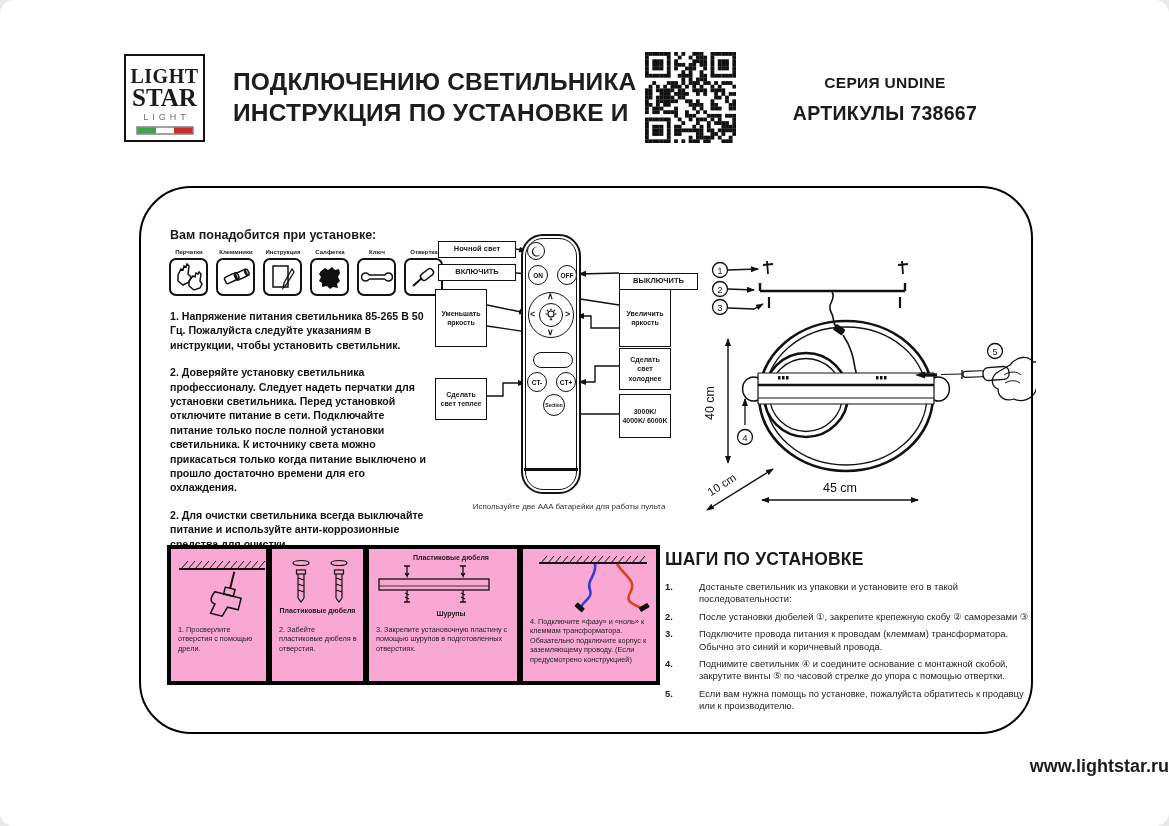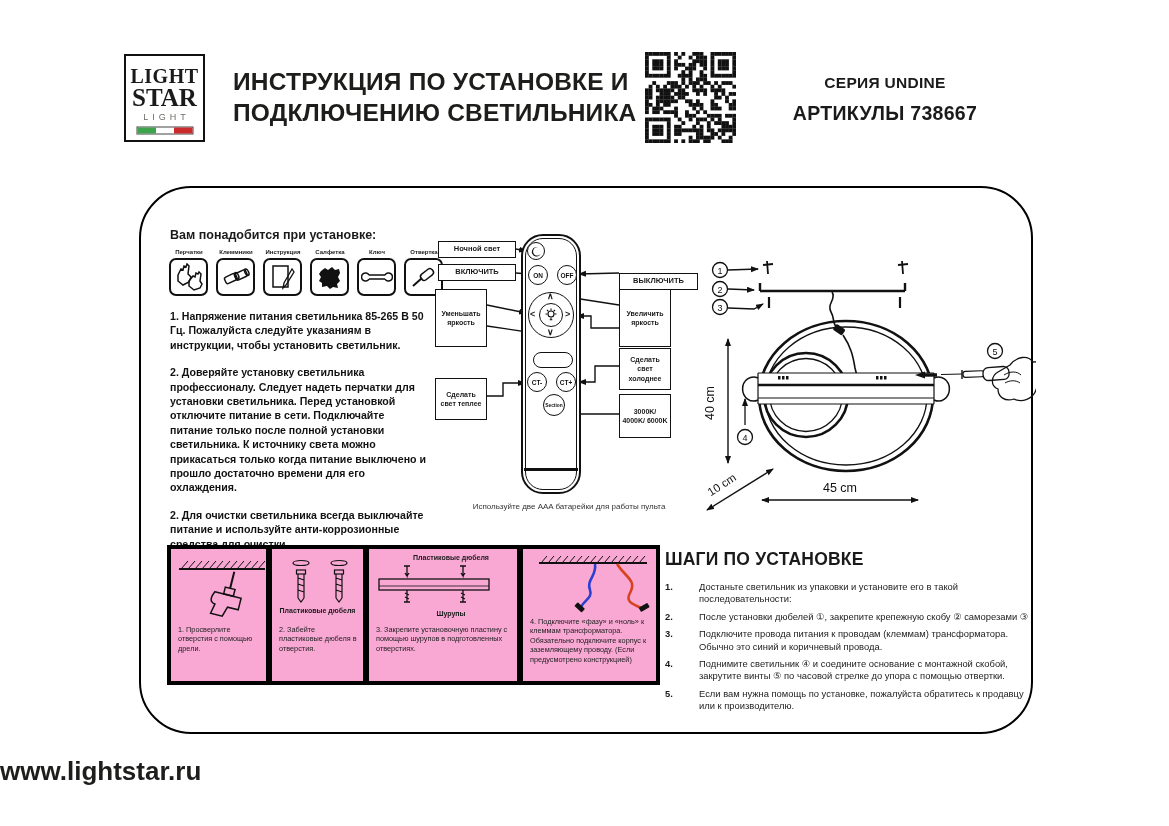--- a/index.html
+++ b/index.html
@@ -1,20 +1,21 @@
 <!DOCTYPE html>
 <html><head>
 <meta charset="utf-8">
 <style>
   * { margin:0; padding:0; box-sizing:border-box; }
   html,body { background:#e9e9e9; }
   .page {
     position:relative; width:1169px; height:826px; background:#ffffff;
     font-family:"Liberation Sans", sans-serif; color:#1a1a1a; overflow:hidden;
     margin:0 auto;
+    border-radius:14px;
   }
   
   .logo { position:absolute; left:124px; top:54px; width:81px; height:88px;
     border:2px solid #111; text-align:center; background:#fff; }
   .logo-light { font-family:"Liberation Serif", serif; font-weight:700; font-size:20px; line-height:1; margin-top:10px; letter-spacing:0.5px; }
   .logo-star  { font-family:"Liberation Serif", serif; font-weight:700; font-size:25px; line-height:0.95; }
   .logo-group { font-size:9px; letter-spacing:4px; color:#6d6e66; margin-top:2px; padding-left:4px; }
   .logo-flag  { display:block; margin:4px auto 0; }
   .title { position:absolute; left:233px; top:66px; font-size:24.5px; font-weight:700; line-height:31px; color:#1d1d1b; letter-spacing:0.2px; }
   .qr { position:absolute; left:645px; top:52px; width:91px; height:91px; }
@@ -68,42 +69,42 @@
   .sb-label { position:absolute; width:100%; text-align:center; font-size:7px; font-weight:700; }
   .step-box svg { position:absolute; }
 
   
   .install { position:absolute; left:524px; top:361px; width:372px; }
   .install-heading { font-size:17.5px; font-weight:700; letter-spacing:0.2px; margin-bottom:11px; }
   .install-item { display:flex; margin-bottom:5px; }
   .install-num { width:34px; font-size:9.4px; font-weight:700; flex:none; }
   .install-text { flex:1; font-size:9.4px; line-height:1.32; font-weight:500; color:#222; }
 
-  .footer-url { position:absolute; left:0; top:756px; width:100%; text-align:left;
-    font-size:26px; font-weight:700; color:#1d1d1b; }
+  .footer-url { position:absolute; left:0; top:756px; width:100%; text-align:right;
+    font-size:18px; font-weight:700; color:#1d1d1b; }
 </style>
 </head>
 <body>
 
 <div class="page">
 
   <div class="logo">
     <div class="logo-light">LIGHT</div>
     <div class="logo-star">STAR</div>
     <div class="logo-group">LIGHT</div>
     <svg class="logo-flag" width="58" height="9">
       <rect x="1" y="1" width="56" height="7" fill="#fff" stroke="#444" stroke-width="1"></rect>
       <rect x="1.5" y="1.5" width="18.5" height="6" fill="#3fa24c"></rect>
       <rect x="38" y="1.5" width="18.5" height="6" fill="#cc2b2e"></rect>
     </svg>
   </div>
 
   <div class="title">
+    <div>ПОДКЛЮЧЕНИЮ СВЕТИЛЬНИКА</div>
     <div>ИНСТРУКЦИЯ ПО УСТАНОВКЕ И</div>
-    <div>ПОДКЛЮЧЕНИЮ СВЕТИЛЬНИКА</div>
   </div>
 
   <svg id="qr-svg" class="qr" viewBox="0 0 25 25">
       <rect x="8" y="0" width="1.05" height="1.05" fill="#111"></rect>
       <rect x="10" y="0" width="1.05" height="1.05" fill="#111"></rect>
       <rect x="13" y="0" width="1.05" height="1.05" fill="#111"></rect>
       <rect x="14" y="0" width="1.05" height="1.05" fill="#111"></rect>
       <rect x="15" y="0" width="1.05" height="1.05" fill="#111"></rect>
       <rect x="9" y="1" width="1.05" height="1.05" fill="#111"></rect>
       <rect x="12" y="1" width="1.05" height="1.05" fill="#111"></rect>

